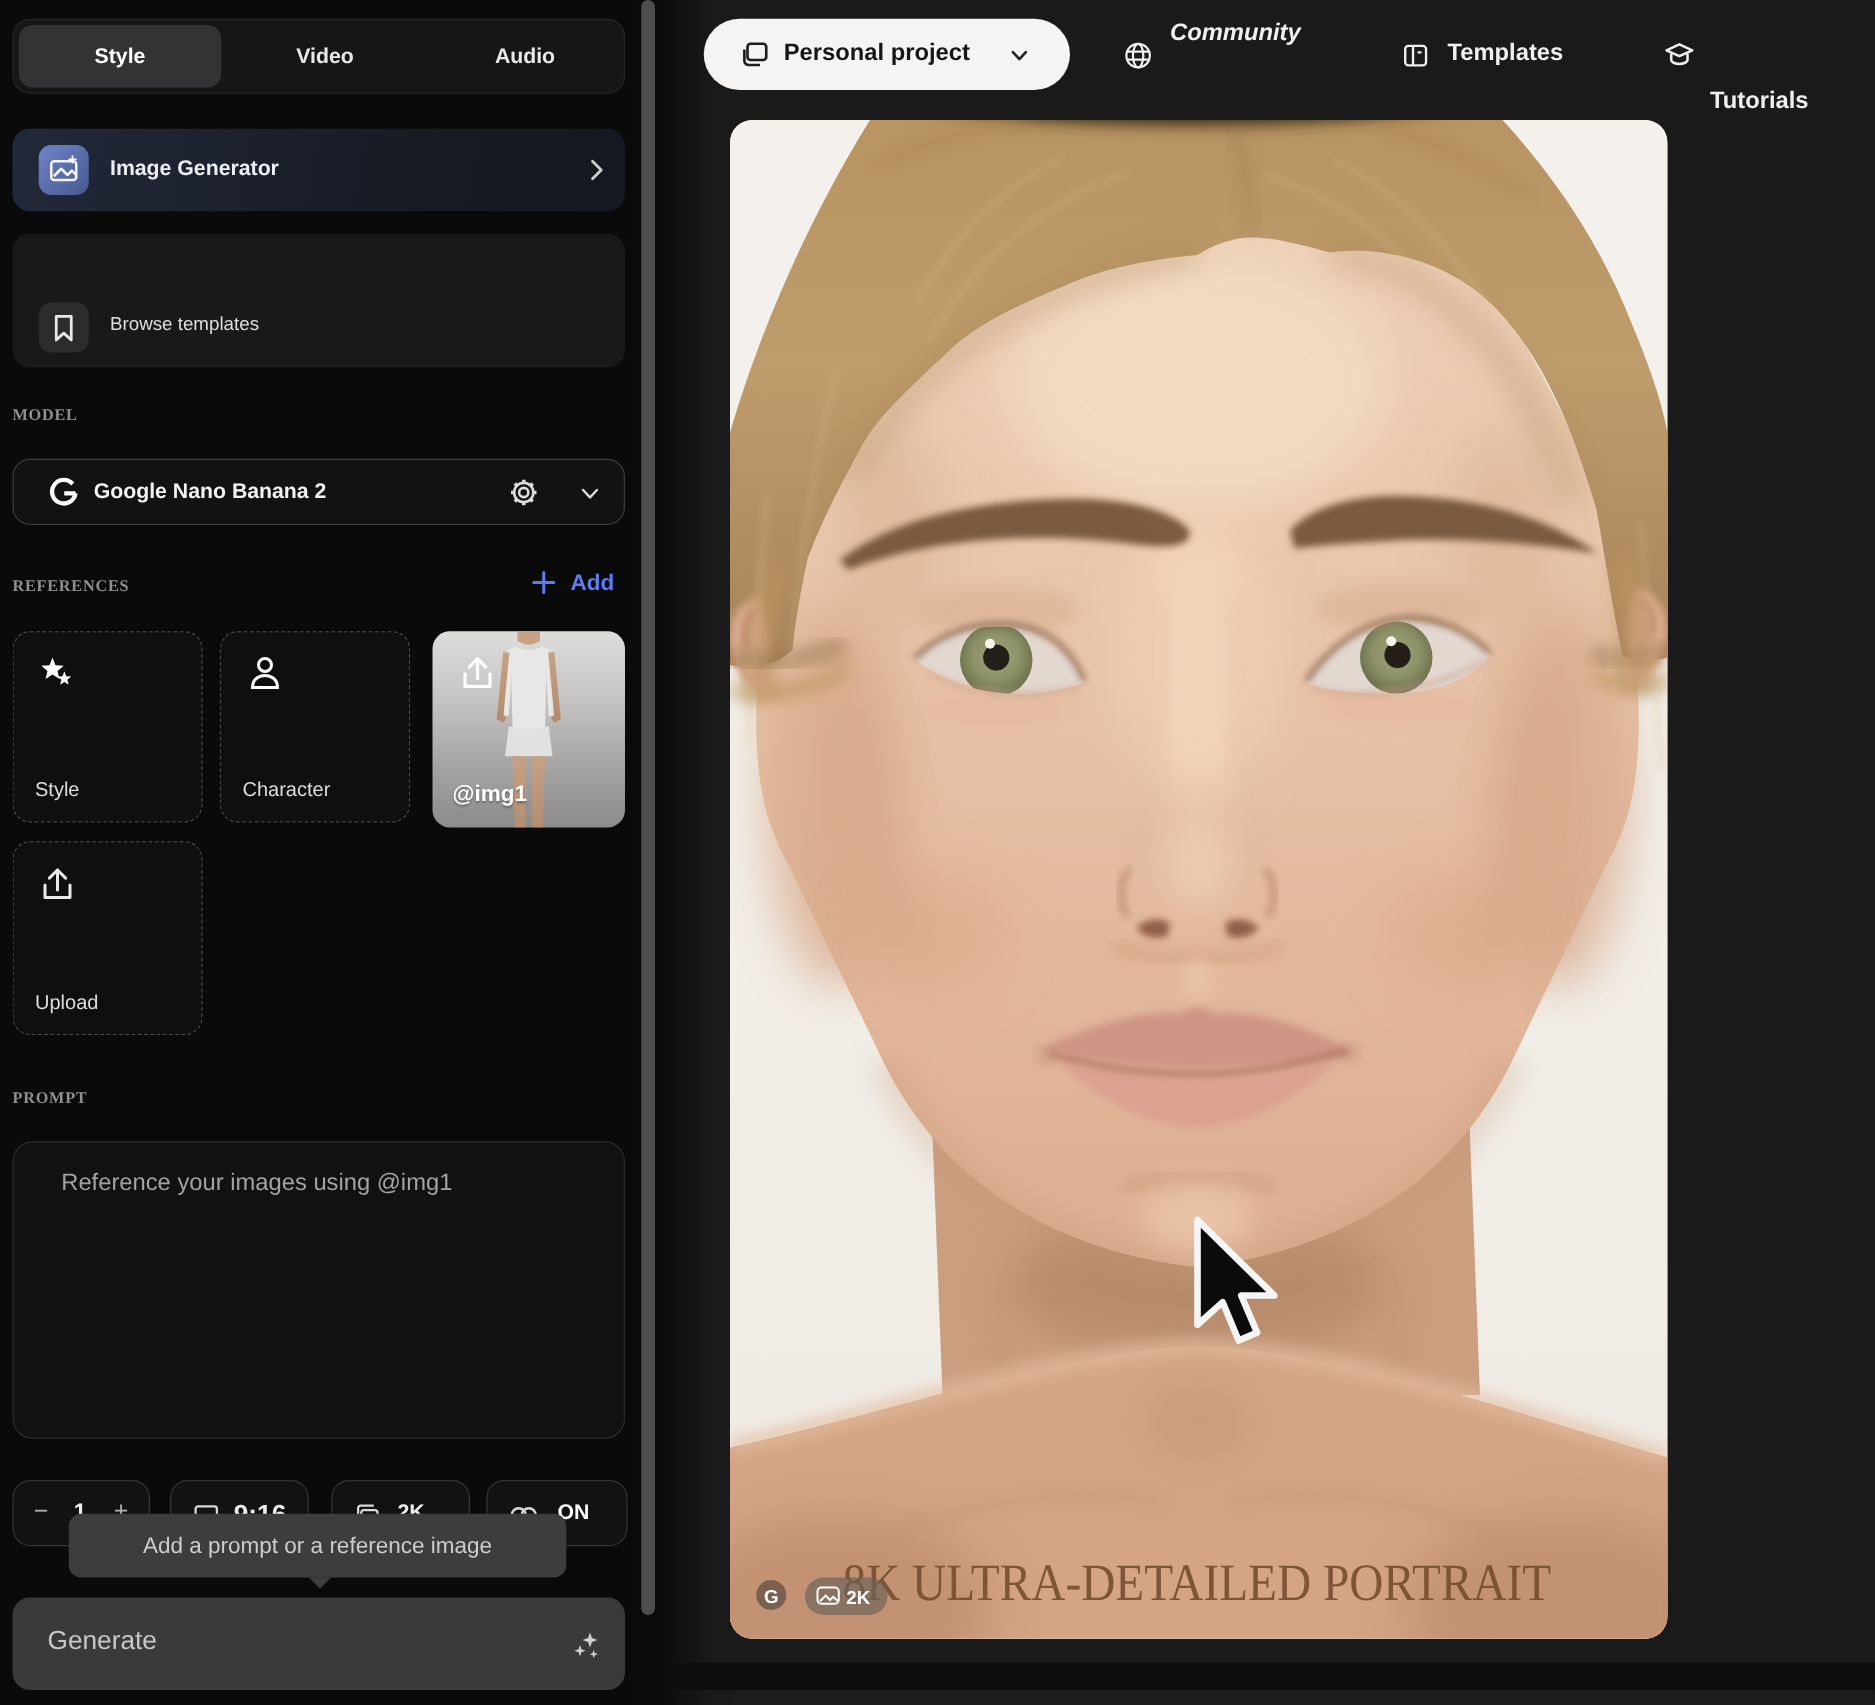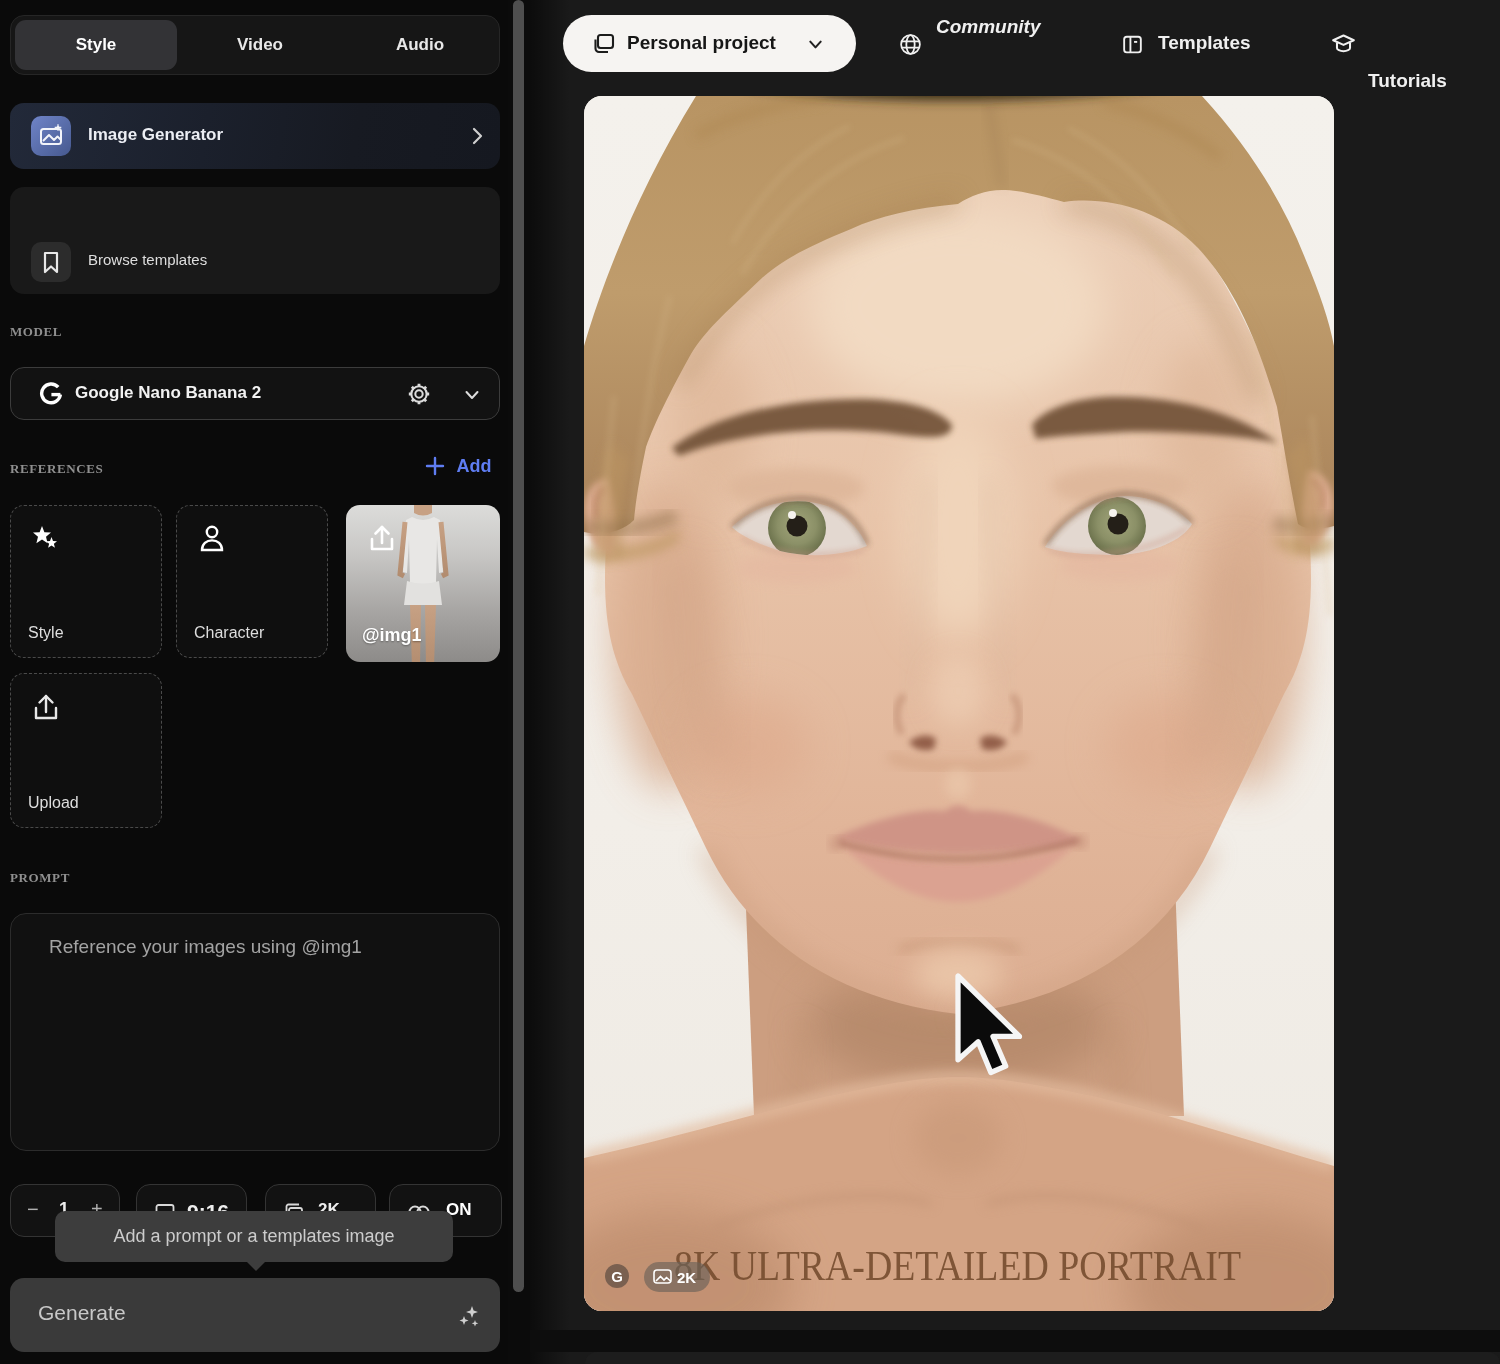--- a/index.html
+++ b/index.html
@@ -175,21 +175,21 @@
     </div>
     <div class="abs pill" style="left:389px;width:113px;">
       <svg class="abs" style="left:14px;top:16px;" width="30" height="22" viewBox="0 0 30 22">
           <g fill="none" stroke="#d8d8d8" stroke-width="2">
             <circle cx="11" cy="11" r="5.5"></circle>
             <circle cx="19" cy="11" r="5.5"></circle>
           </g>
         </svg>
       <span class="abs" style="left:56px;top:15px;font-size:17px;font-weight:bold;color:#fff;">ON</span>
     </div>
-    <div id="tooltip" class="abs">Add a prompt or a templates image</div>
+    <div id="tooltip" class="abs">Add a prompt or a reference image</div>
     <div id="genbtn" class="abs">
       <div class="abs" style="left:28px;top:23px;font-size:21px;color:#c8c8c8;">Generate</div>
       <svg class="abs" style="left:445px;top:24px;" width="28" height="28" viewBox="0 0 28 28">
           <path fill="#cfcfcf" d="M17 4l1.6 4.4L23 10l-4.4 1.6L17 16l-1.6-4.4L11 10l4.4-1.6z"></path>
           <path fill="#cfcfcf" d="M9 14l1.2 3.3L13.5 18.5l-3.3 1.2L9 23l-1.2-3.3L4.5 18.5l3.3-1.2z"></path>
           <path fill="#cfcfcf" d="M20 18l.9 2.4 2.4.9-2.4.9-.9 2.4-.9-2.4-2.4-.9 2.4-.9z"></path>
         </svg>
     </div>
   </div>
   <div id="scrollthumb" class="abs"></div>

